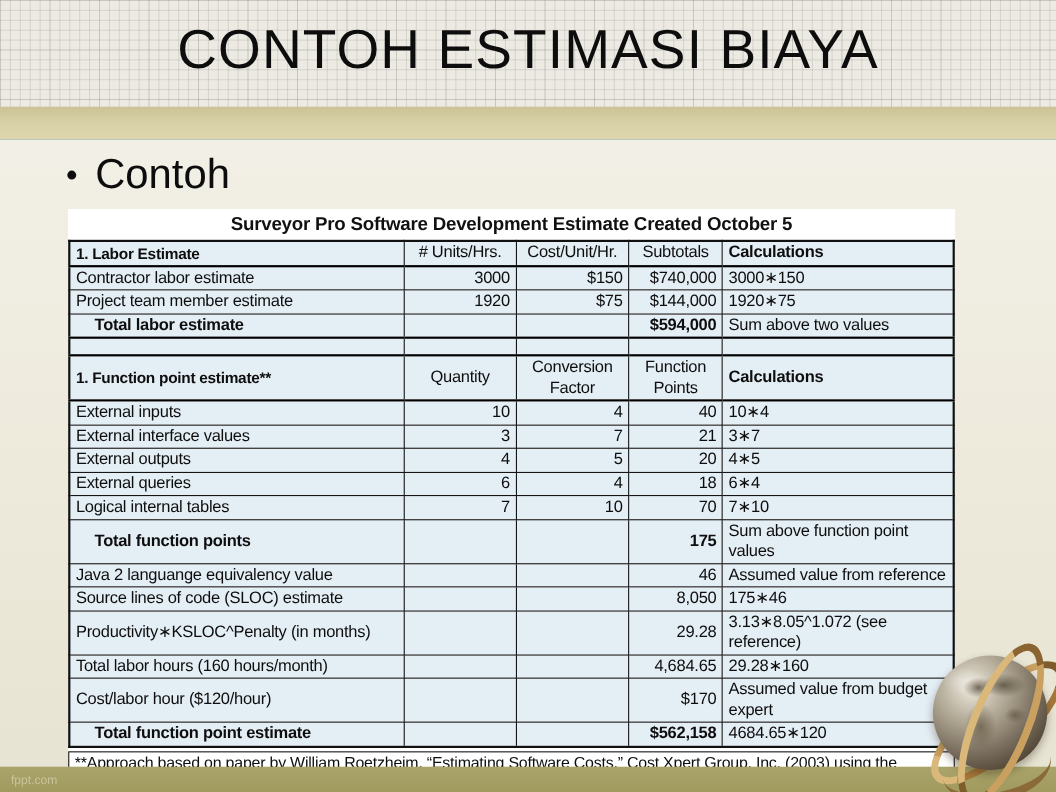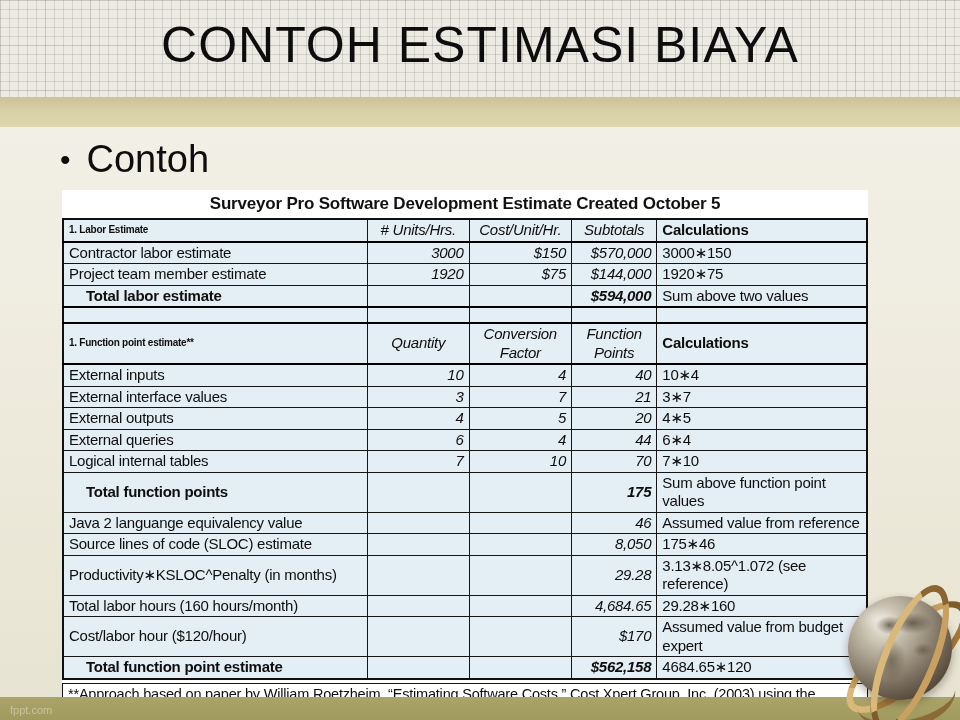--- a/index.html
+++ b/index.html
@@ -49,24 +49,24 @@
     font-weight:bold; font-size:17px; letter-spacing:-0.2px; background:#fff;text-align:right;
   }
   table.est { border-collapse:collapse; table-layout:fixed; width:806px;
     border:2.5px solid #101010; }
   table.est td {
     border:1.5px solid #151515; background:#e4eef5;
     font-size:15px; line-height:18.5px; letter-spacing:-0.25px;
     padding:1px 5px; overflow:hidden; color:#0e0e0e;
   }
   td.c0 { text-align:left; }
-  td.c1, td.c2, td.c3 { text-align:right;font-style:italic; }
+  td.c1, td.c2, td.c3 { text-align:right; }
   td.c4 { text-align:left; }
   tr.row-header td { border-bottom:2.5px solid #000; }
-  tr.row-header td.c0 { font-weight:bold; font-size:10px;margin-left:11px; }
+  tr.row-header td.c0 { font-weight:bold; font-size:14px;margin-left:11px; }
   tr.row-header td.c1, tr.row-header td.c2, tr.row-header td.c3 { text-align:center; }
   tr.row-header td.c4 { font-weight:bold; text-align:left; }
   tr.row-total td.c0 { font-weight:bold; padding-left:22px; }
   tr.row-total td.c3 { font-weight:bold; }
   tr.row-indent td.c0 { }
   tr.row-spacer td { height:12px; border-top:2.5px solid #000; border-bottom:2.5px solid #000; }
 
   .footnote {
     margin-top:3px; border:1.5px solid #151515; background:#fff;
     font-size:14.5px; line-height:19px; letter-spacing:-0.2px;
@@ -145,21 +145,21 @@
             <td class="c0">1. Labor Estimate</td>
             <td class="c1"># Units/Hrs.</td>
             <td class="c2">Cost/Unit/Hr.</td>
             <td class="c3">Subtotals</td>
             <td class="c4">Calculations</td>
           </tr>
           <tr class="row-data">
             <td class="c0">Contractor labor estimate</td>
             <td class="c1">3000</td>
             <td class="c2">$150</td>
-            <td class="c3">$570,000</td>
+            <td class="c3">$740,000</td>
             <td class="c4">3000∗150</td>
           </tr>
           <tr class="row-data">
             <td class="c0">Project team member estimate</td>
             <td class="c1">1920</td>
             <td class="c2">$75</td>
             <td class="c3">$144,000</td>
             <td class="c4">1920∗75</td>
           </tr>
           <tr class="row-total">
@@ -201,21 +201,21 @@
             <td class="c0">External outputs</td>
             <td class="c1">4</td>
             <td class="c2">5</td>
             <td class="c3">20</td>
             <td class="c4">4∗5</td>
           </tr>
           <tr class="row-data">
             <td class="c0">External queries</td>
             <td class="c1">6</td>
             <td class="c2">4</td>
-            <td class="c3">44</td>
+            <td class="c3">18</td>
             <td class="c4">6∗4</td>
           </tr>
           <tr class="row-data">
             <td class="c0">Logical internal tables</td>
             <td class="c1">7</td>
             <td class="c2">10</td>
             <td class="c3">70</td>
             <td class="c4">7∗10</td>
           </tr>
           <tr class="row-total">

